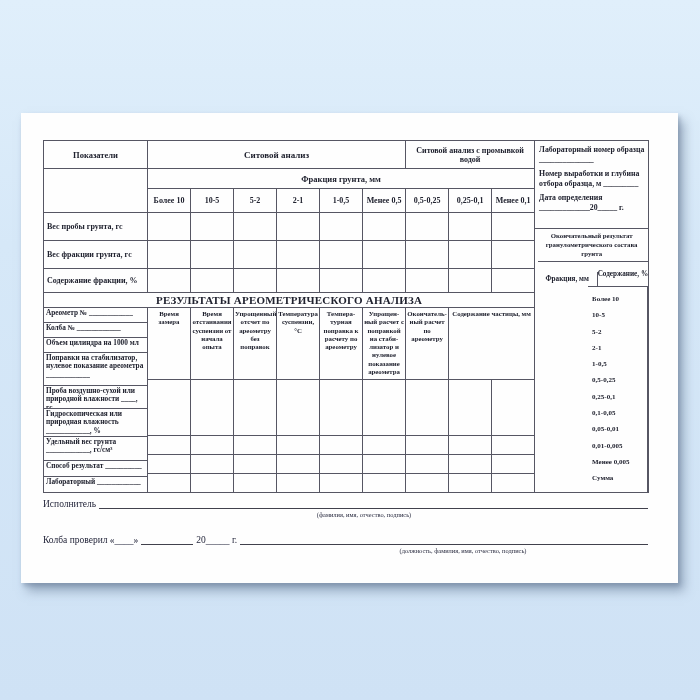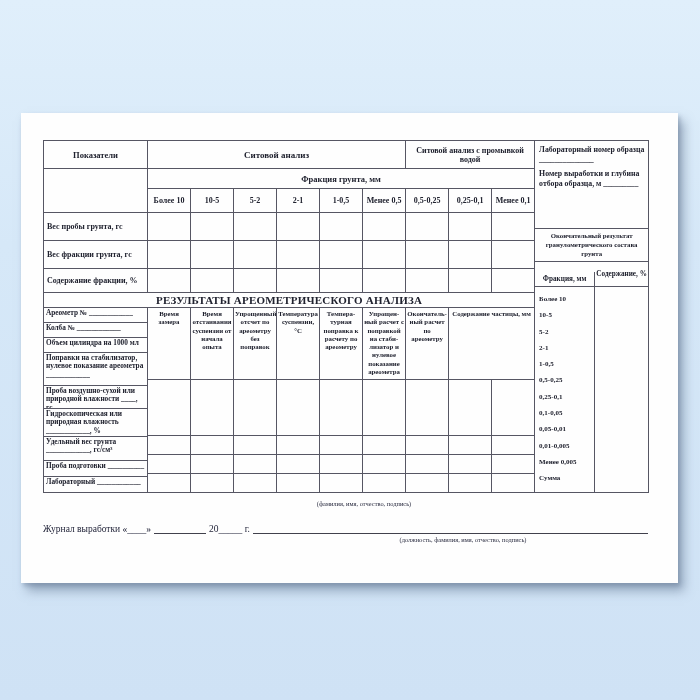--- a/index.html
+++ b/index.html
@@ -19,21 +19,21 @@
            padding:2px 1px;line-height:1.22;}
   td.titlecell{font-size:11px;font-weight:bold;text-align:center;vertical-align:middle;letter-spacing:.2px;}
   td.hydroLeft{padding:0;vertical-align:top;}
   .hlwrap{display:flex;flex-direction:column;height:100%;}
   .hl{font-size:7.3px;font-weight:bold;line-height:1.14;padding:1px 2px;
       border-bottom:1px solid #565663;overflow:hidden;box-sizing:border-box;}
   .hl:last-child{border-bottom:none;flex:1;}
   .hl1{height:15px}.hl2{height:15px}.hl3{height:15px}.hl4{height:33px}
   .hl5{height:23px}.hl6{height:28px}.hl7{height:24px}.hl8{height:16px}
   .labcol{width:114px;box-sizing:border-box;border:1px solid #565663;border-left:none;
-          display:flex;flex-direction:column;font-weight:bold;}
+          display:flex;flex-direction:column;font-weight:bold;align-items:flex-end;}
   .lab-top{height:87px;box-sizing:border-box;padding:4px 3px 0 4px;font-size:7.8px;line-height:1.22;}
   .lab-top .item{margin-bottom:5px;}
   .lab-final{height:33px;box-sizing:border-box;border-top:1px solid #565663;text-align:center;
              font-size:6.8px;line-height:1.3;padding:3px 2px 0 2px;}
   .lab-cols{height:25px;box-sizing:border-box;border-top:1px solid #565663;display:flex;
             font-size:7.2px;text-align:center;}
   .lab-cols .cc{display:flex;align-items:center;justify-content:center;}
   .lab-cols .c1{width:60px;border-right:1px solid #565663;box-sizing:border-box;margin-top:10px;}
   .lab-cols .c2{flex:1;}
   .lab-list{flex:1;border-top:1px solid #565663;display:flex;}
@@ -133,21 +133,21 @@
       <tr class="h72">
         <td class="hydroLeft" rowspan="5">
           <div class="hlwrap">
             <div class="hl hl1">Ареометр № ____________</div>
             <div class="hl hl2">Колба № ____________</div>
             <div class="hl hl3">Объем цилиндра на 1000 мл</div>
             <div class="hl hl4">Поправки на стабилизатор, нулевое показание ареометра ____________</div>
             <div class="hl hl5">Проба воздушно-сухой или природной влажности ____, гс</div>
             <div class="hl hl6">Гидроскопическая или природная влажность ____________, %</div>
             <div class="hl hl7">Удельный вес грунта ____________, гс/см³</div>
-            <div class="hl hl8">Проба подготовки __________</div>
+            <div class="hl hl8">Способ результат __________</div>
             <div class="hl">Лабораторный ____________</div>
           </div>
         </td>
         <td class="hhead">Время замера</td>
         <td class="hhead">Время отстаивания суспензии от начала опыта</td>
         <td class="hhead">Упрощенный отсчет по ареометру без поправок</td>
         <td class="hhead">Температура суспензии, °С</td>
         <td class="hhead">Темпера-турная поправка к расчету по ареометру</td>
         <td class="hhead">Упрощен-ный расчет с поправкой на стаби-лизатор и нулевое показание ареометра</td>
         <td class="hhead">Окончатель-ный расчет по ареометру</td>
@@ -197,20 +197,21 @@
             <td></td>
             <td></td>
           </tr>
     </tbody>
       </table>
 
     <div class="labcol">
       <div class="lab-top">
         <div class="item">Лабораторный номер образца ______________</div>
         <div class="item">Номер выработки и глубина отбора образца, м _________</div>
+        <div class="item">Дата определения _____________20_____ г.</div>
       </div>
       <div class="lab-final">Окончательный результат гранулометрического состава грунта</div>
       <div class="lab-cols">
         <div class="cc c1">Фракция, мм</div>
         <div class="cc c2">Содержание, %</div>
       </div>
       <div class="lab-list">
         <div class="c1">
           <div>Более 10</div>
           <div>10-5</div>
@@ -224,22 +225,26 @@
           <div>0,01-0,005</div>
           <div>Менее 0,005</div>
           <div>Сумма</div>
         </div>
         <div class="c2"></div>
       </div>
     </div>
   </div>
 
   <div class="footer">
+    <div class="frow">
+      <span class="sp">Исполнитель</span>
+      <span class="fl grow"></span>
+    </div>
     <div class="cap cap1">(фамилия, имя, отчество, подпись)</div>
     <div class="frow jrow">
-      <span class="sp">Журнал выработки «____»</span>
+      <span class="sp">Колба проверил «____»</span>
       <span class="fl f1"></span>
       <span class="sp" style="margin-left:3px">20_____ г.</span>
       <span class="fl grow"></span>
     </div>
     <div class="cap cap2">(должность, фамилия, имя, отчество, подпись)</div>
   </div>
 </div>
 
 </body></html>

